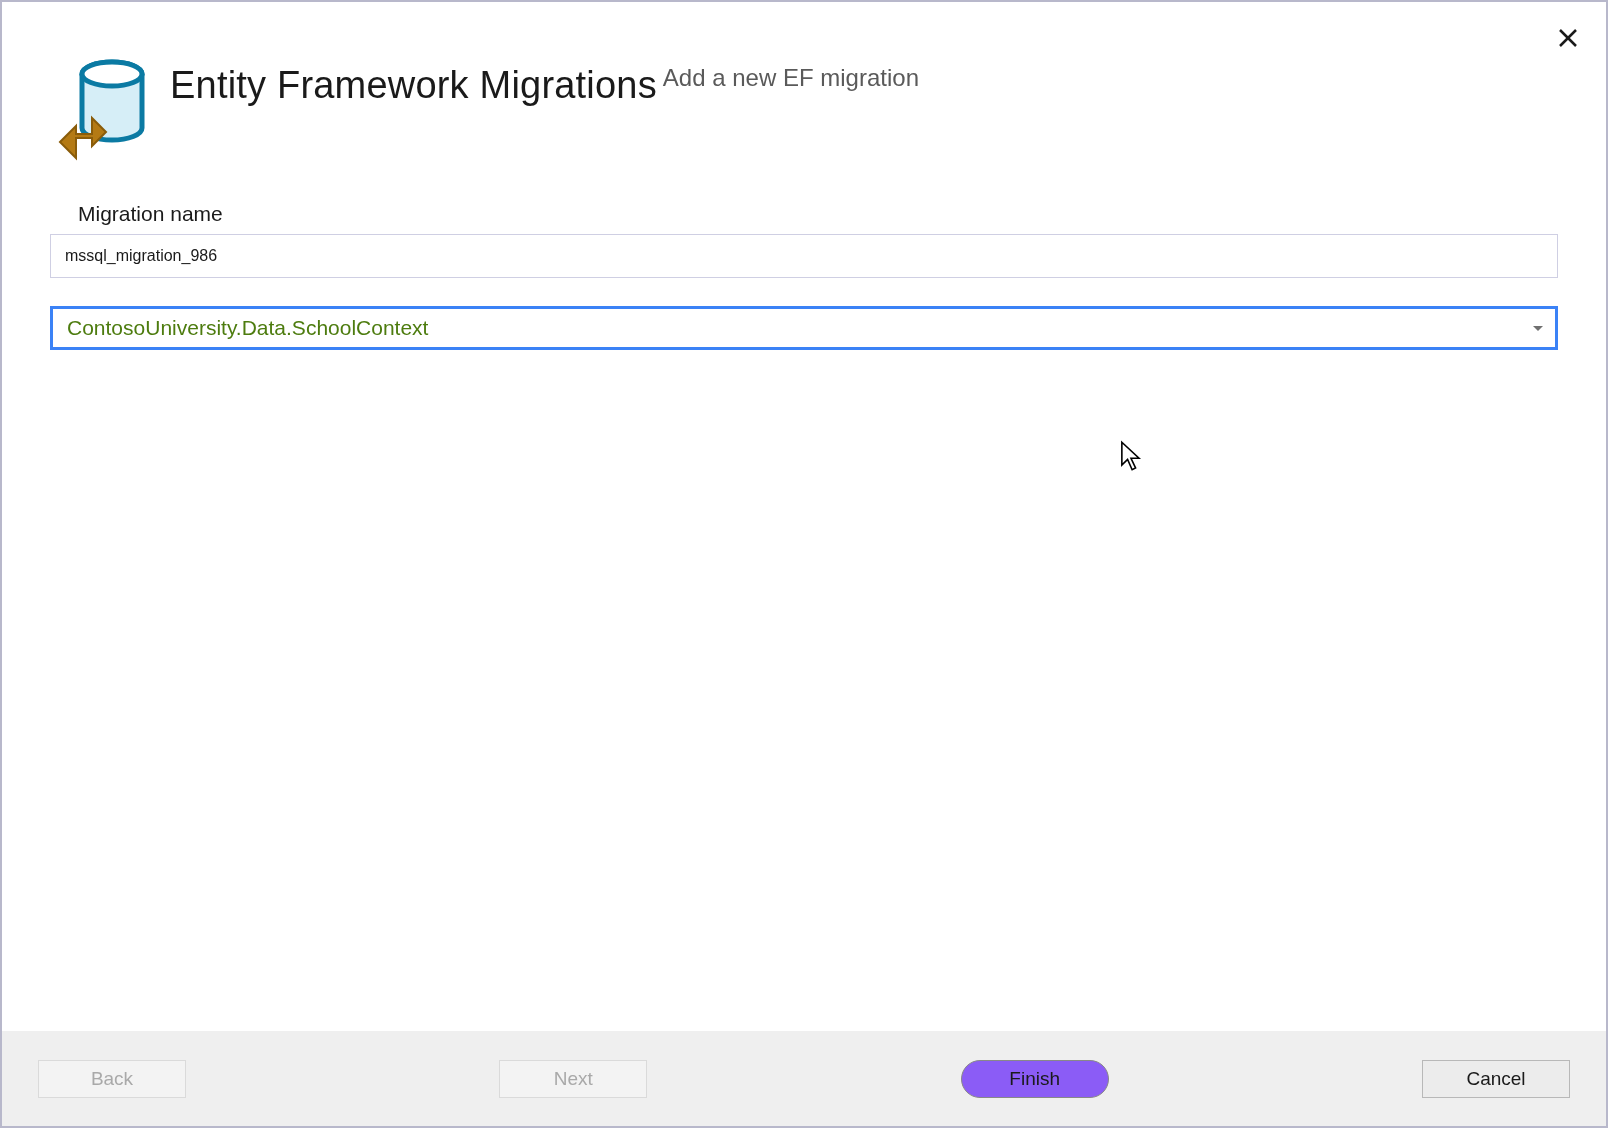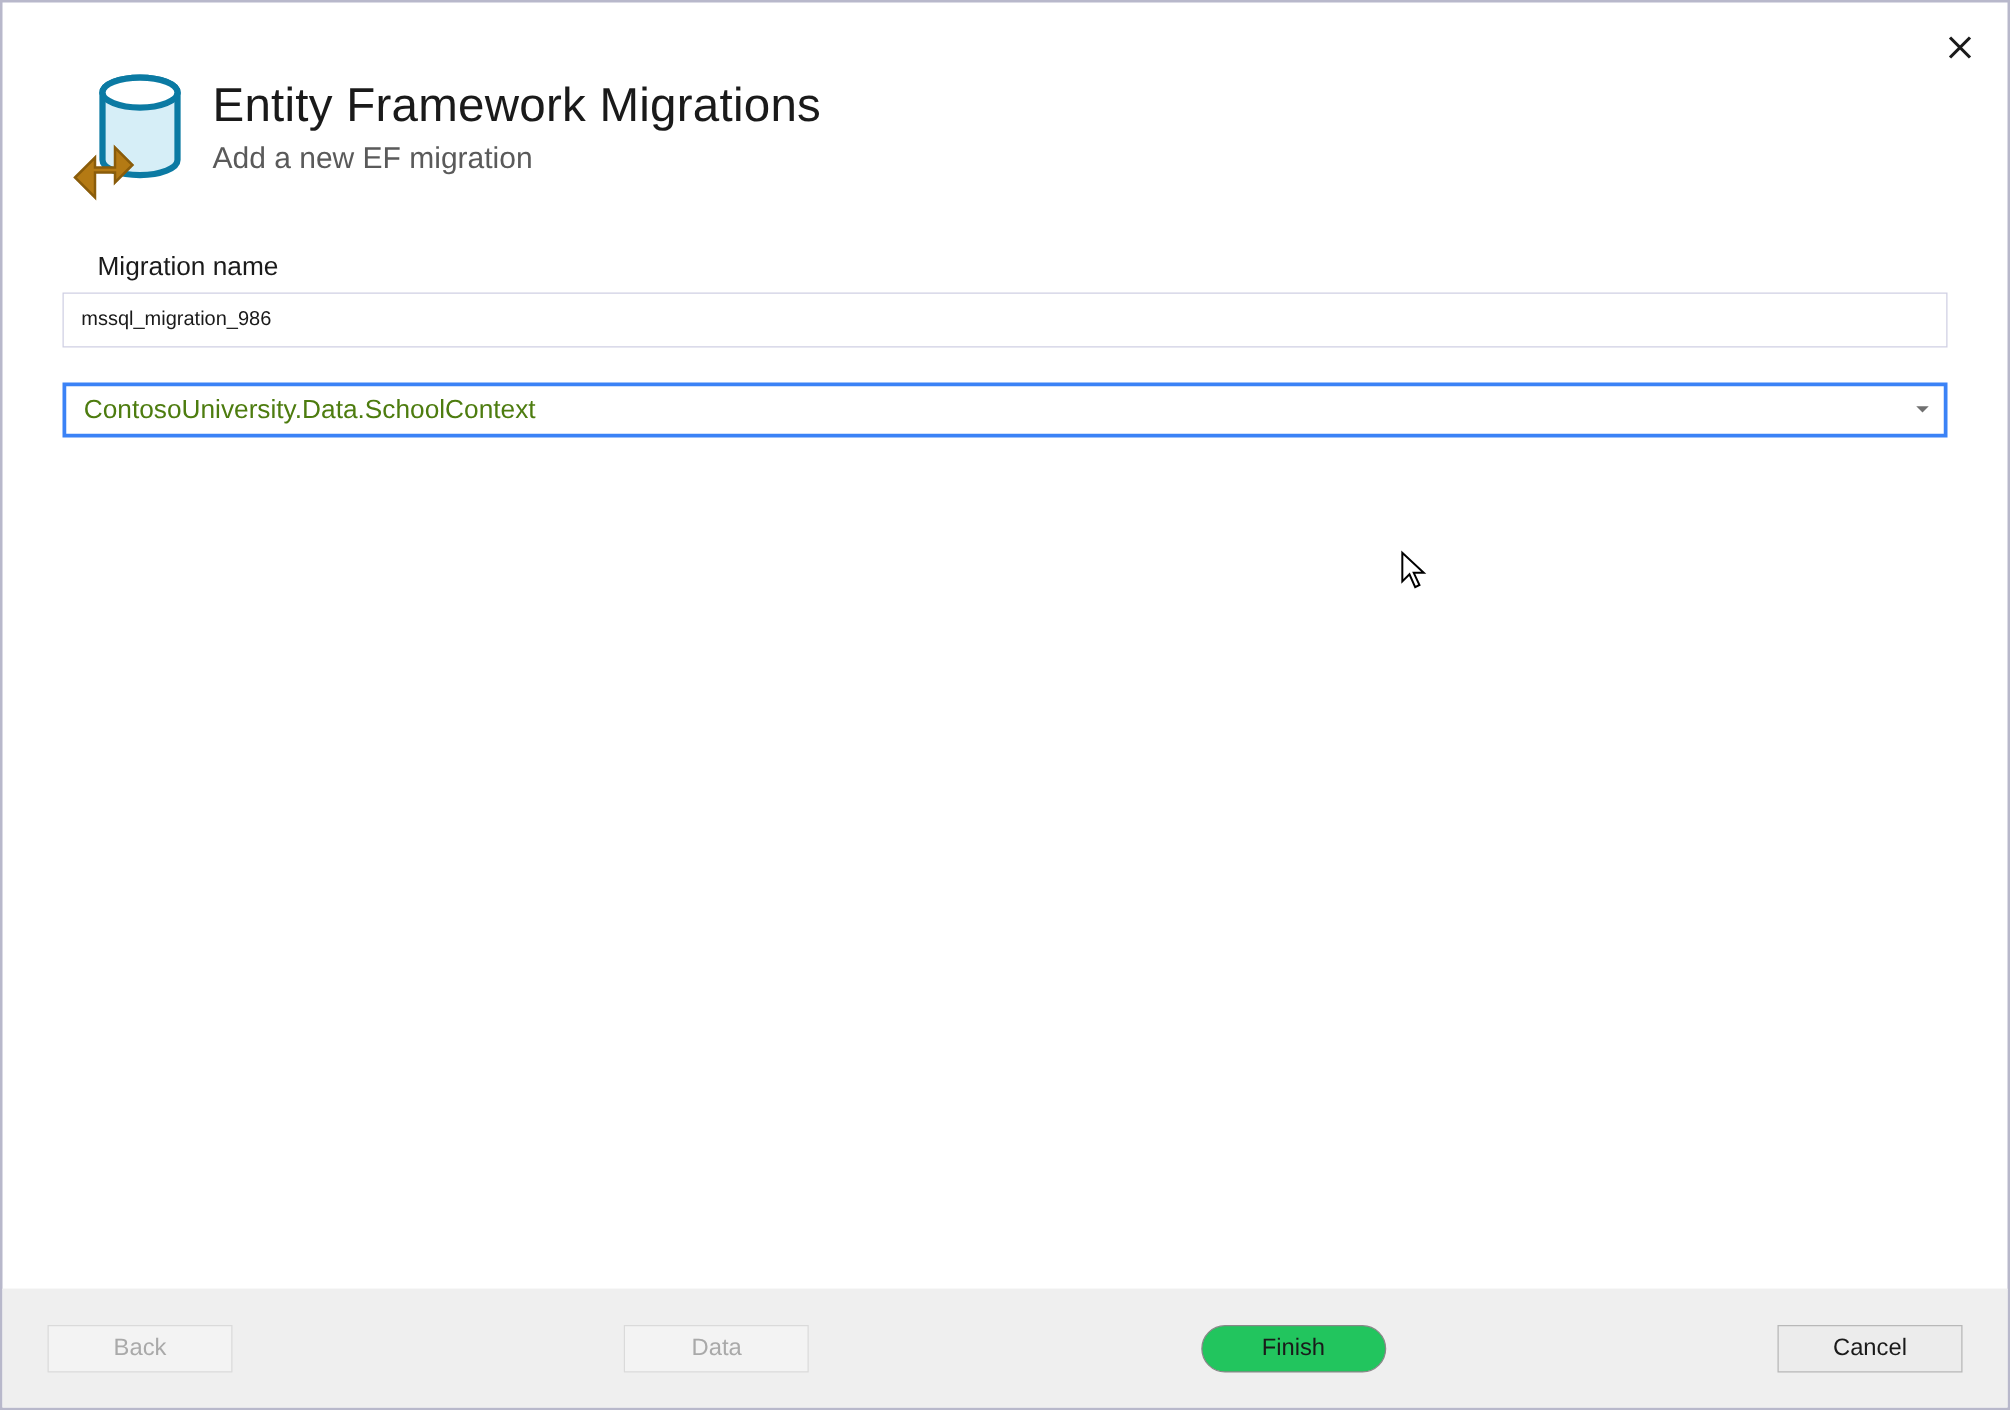--- a/index.html
+++ b/index.html
@@ -47,21 +47,21 @@
     gap: 22px;
   }
   .header-icon {
     width: 96px;
     height: 110px;
     flex-shrink: 0;
     position: relative;
   }
   .header-text {
     display: flex;
-    flex-direction: column;
+    flex-direction: row;
     gap: 6px;
     padding-top: 6px;
   }
   .title {
     font-size: 38px;
     font-weight: 300;
     color: #1a1a1a;
     letter-spacing: 0.2px;
   }
   .subtitle {
@@ -159,21 +159,21 @@
     background: #f3f3f3;
     border-color: #dadada;
     cursor: default;
   }
   .btn.primary {
     border-color: #b8b8b8;
     background: #ececec;
   }
   .btn.focused {
     border-color: #888;
-    background: #22c55e;
+    background: #8b5cf6;
     border-radius: 19px;
   }
 </style>
 </head>
 <body>
 
 <div class="dialog">
 
   <div class="close-btn">
     <svg viewBox="0 0 22 22">
@@ -222,18 +222,18 @@
   </div>
 
   <div class="cursor-overlay">
     <svg viewBox="0 0 20 28">
       <path d="M2 2 L2 22 L7 17 L11 26 L14 24.5 L10 16 L17 16 Z"></path>
     </svg>
   </div>
 
   <div class="footer">
     <button class="btn disabled">Back</button>
-    <button class="btn disabled">Data</button>
+    <button class="btn disabled">Next</button>
     <button class="btn primary focused">Finish</button>
     <button class="btn primary">Cancel</button>
   </div>
 
 </div>
 
 </body></html>

